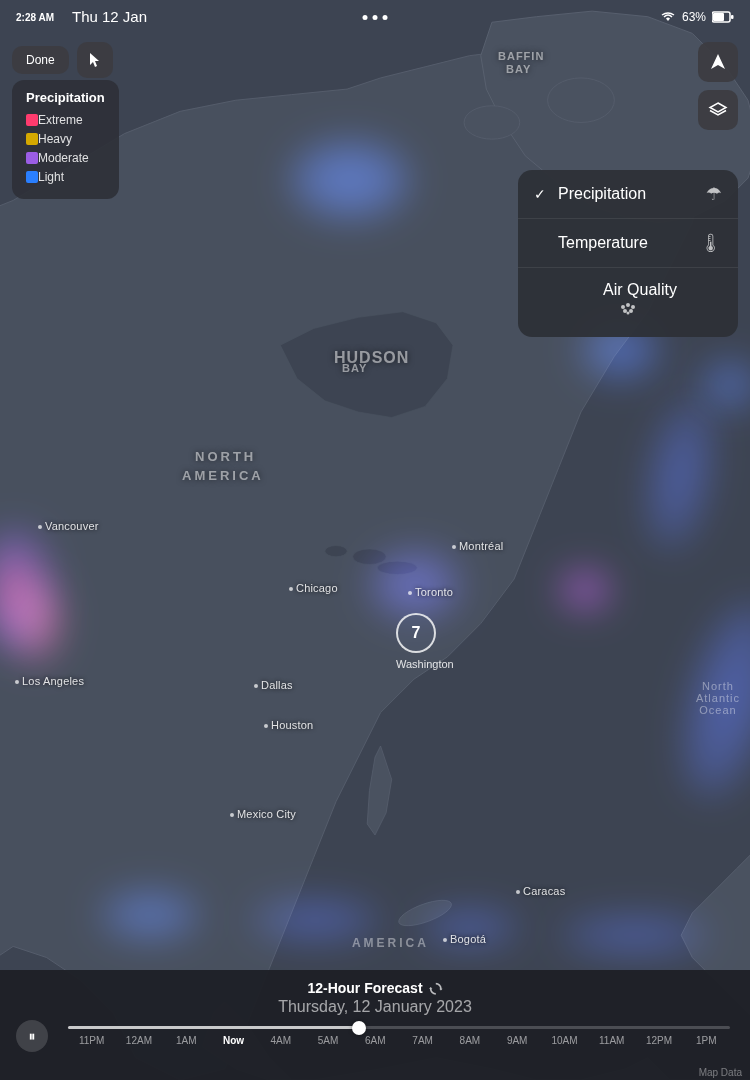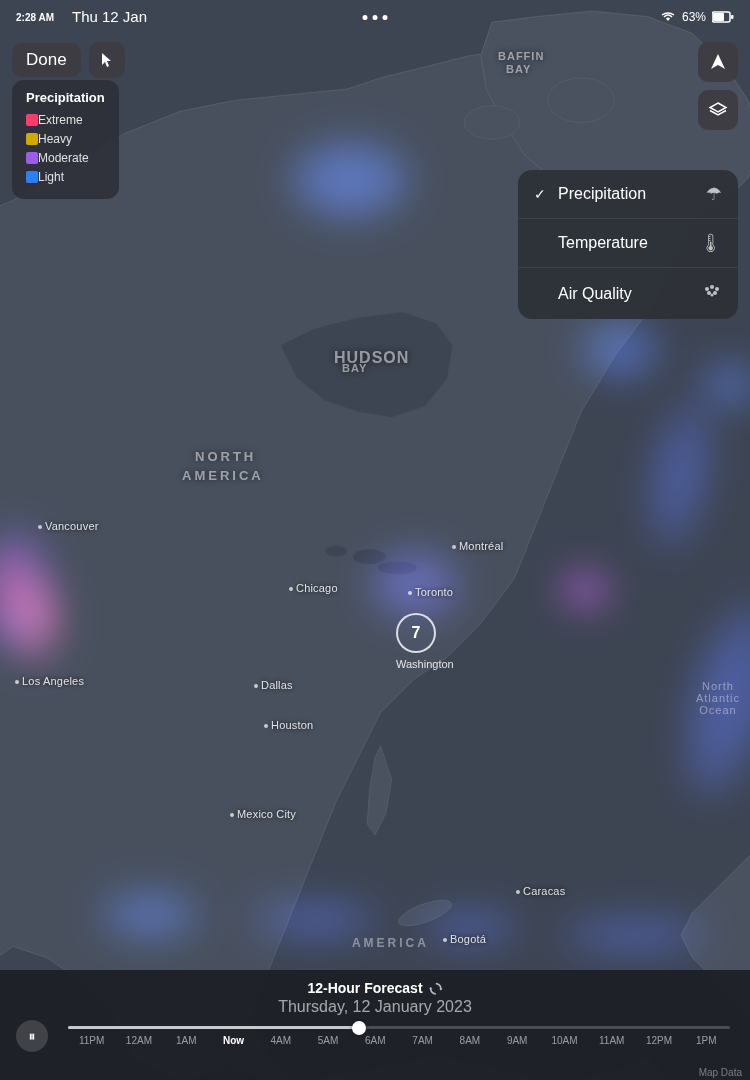--- a/index.html
+++ b/index.html
@@ -86,21 +86,21 @@
       align-items: center;
       gap: 8px;
       z-index: 100;
     }
     #done-btn {
       background: rgba(60,60,65,0.92);
       color: white;
       border: none;
       border-radius: 10px;
       padding: 7px 14px;
-      font-size: 17px;
+      font-size: 12px;
       font-weight: 500;
       cursor: pointer;
     }
     #cursor-icon {
       background: rgba(60,60,65,0.92);
       border-radius: 10px;
       width: 36px; height: 36px;
       display: flex;
       align-items: center;
       justify-content: center;
@@ -176,21 +176,21 @@
     .menu-item {
       display: flex;
       align-items: center;
       justify-content: space-between;
       padding: 13px 16px;
       color: white;
       font-size: 16px;
       cursor: pointer;
       border-bottom: 1px solid rgba(255,255,255,0.08);
     }
-    .menu-item:last-child { border-bottom: none; }
+    .menu-item:last-child { border-bottom: none; flex-direction: column; }
     .menu-item-left {
       display: flex;
       align-items: center;
       gap: 8px;
     }
     .checkmark {
       color: white;
       font-size: 14px;
       width: 16px;
     }

